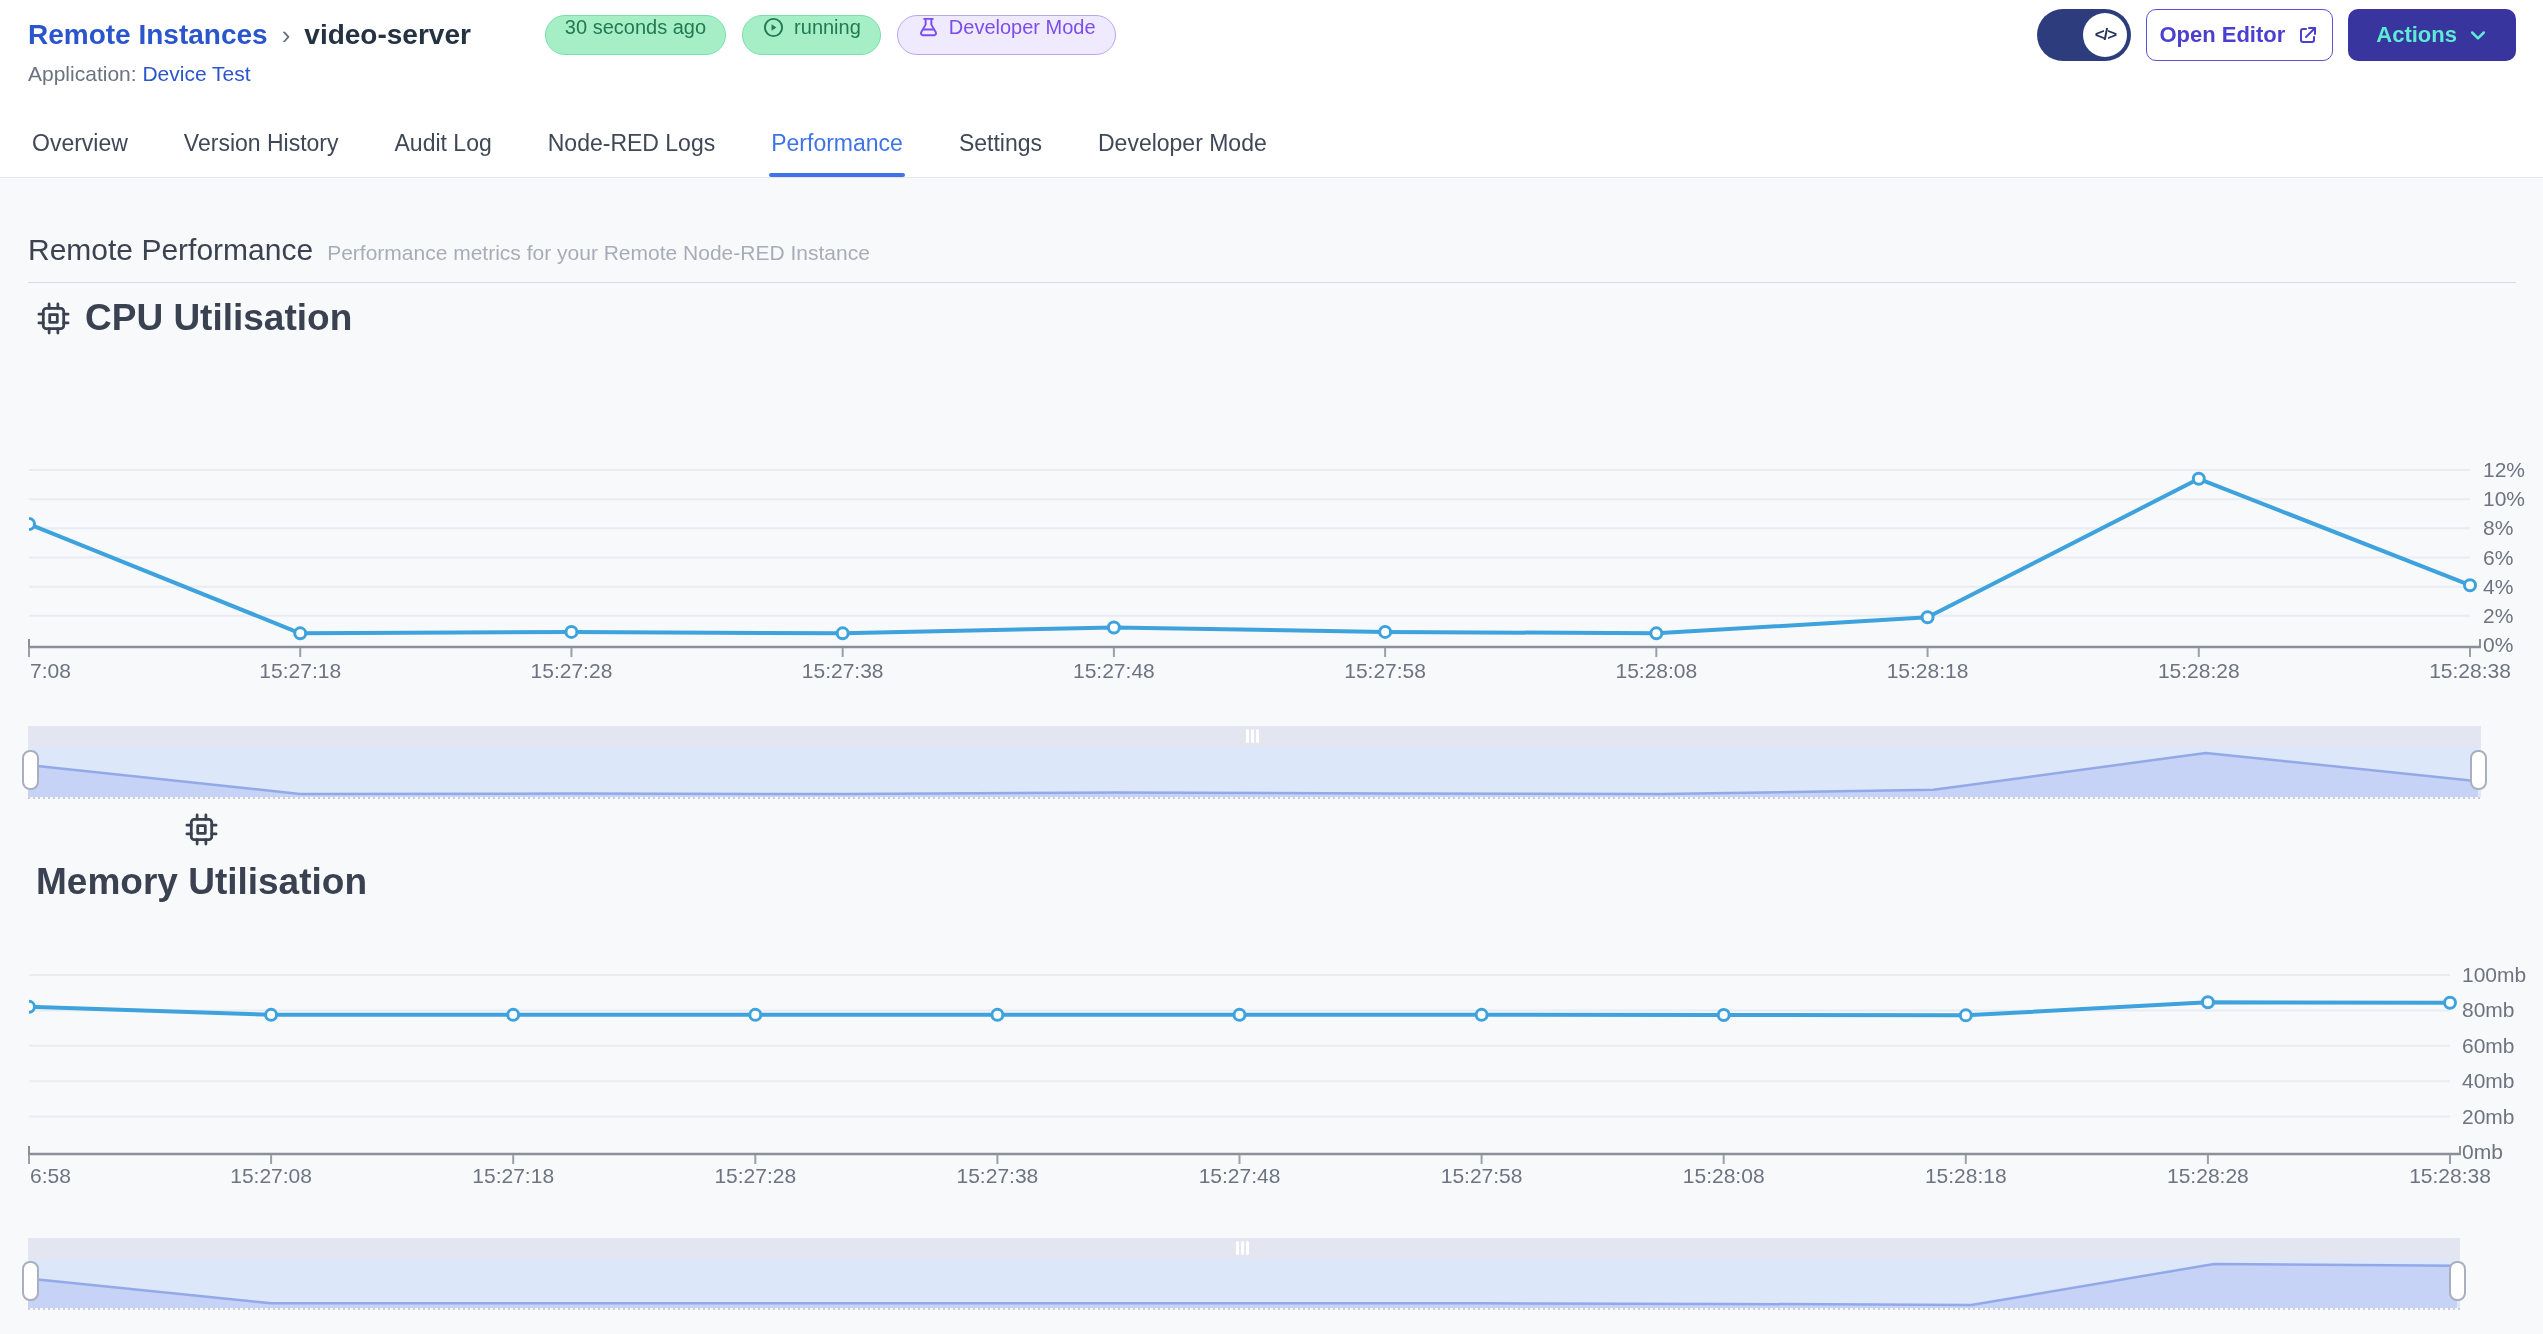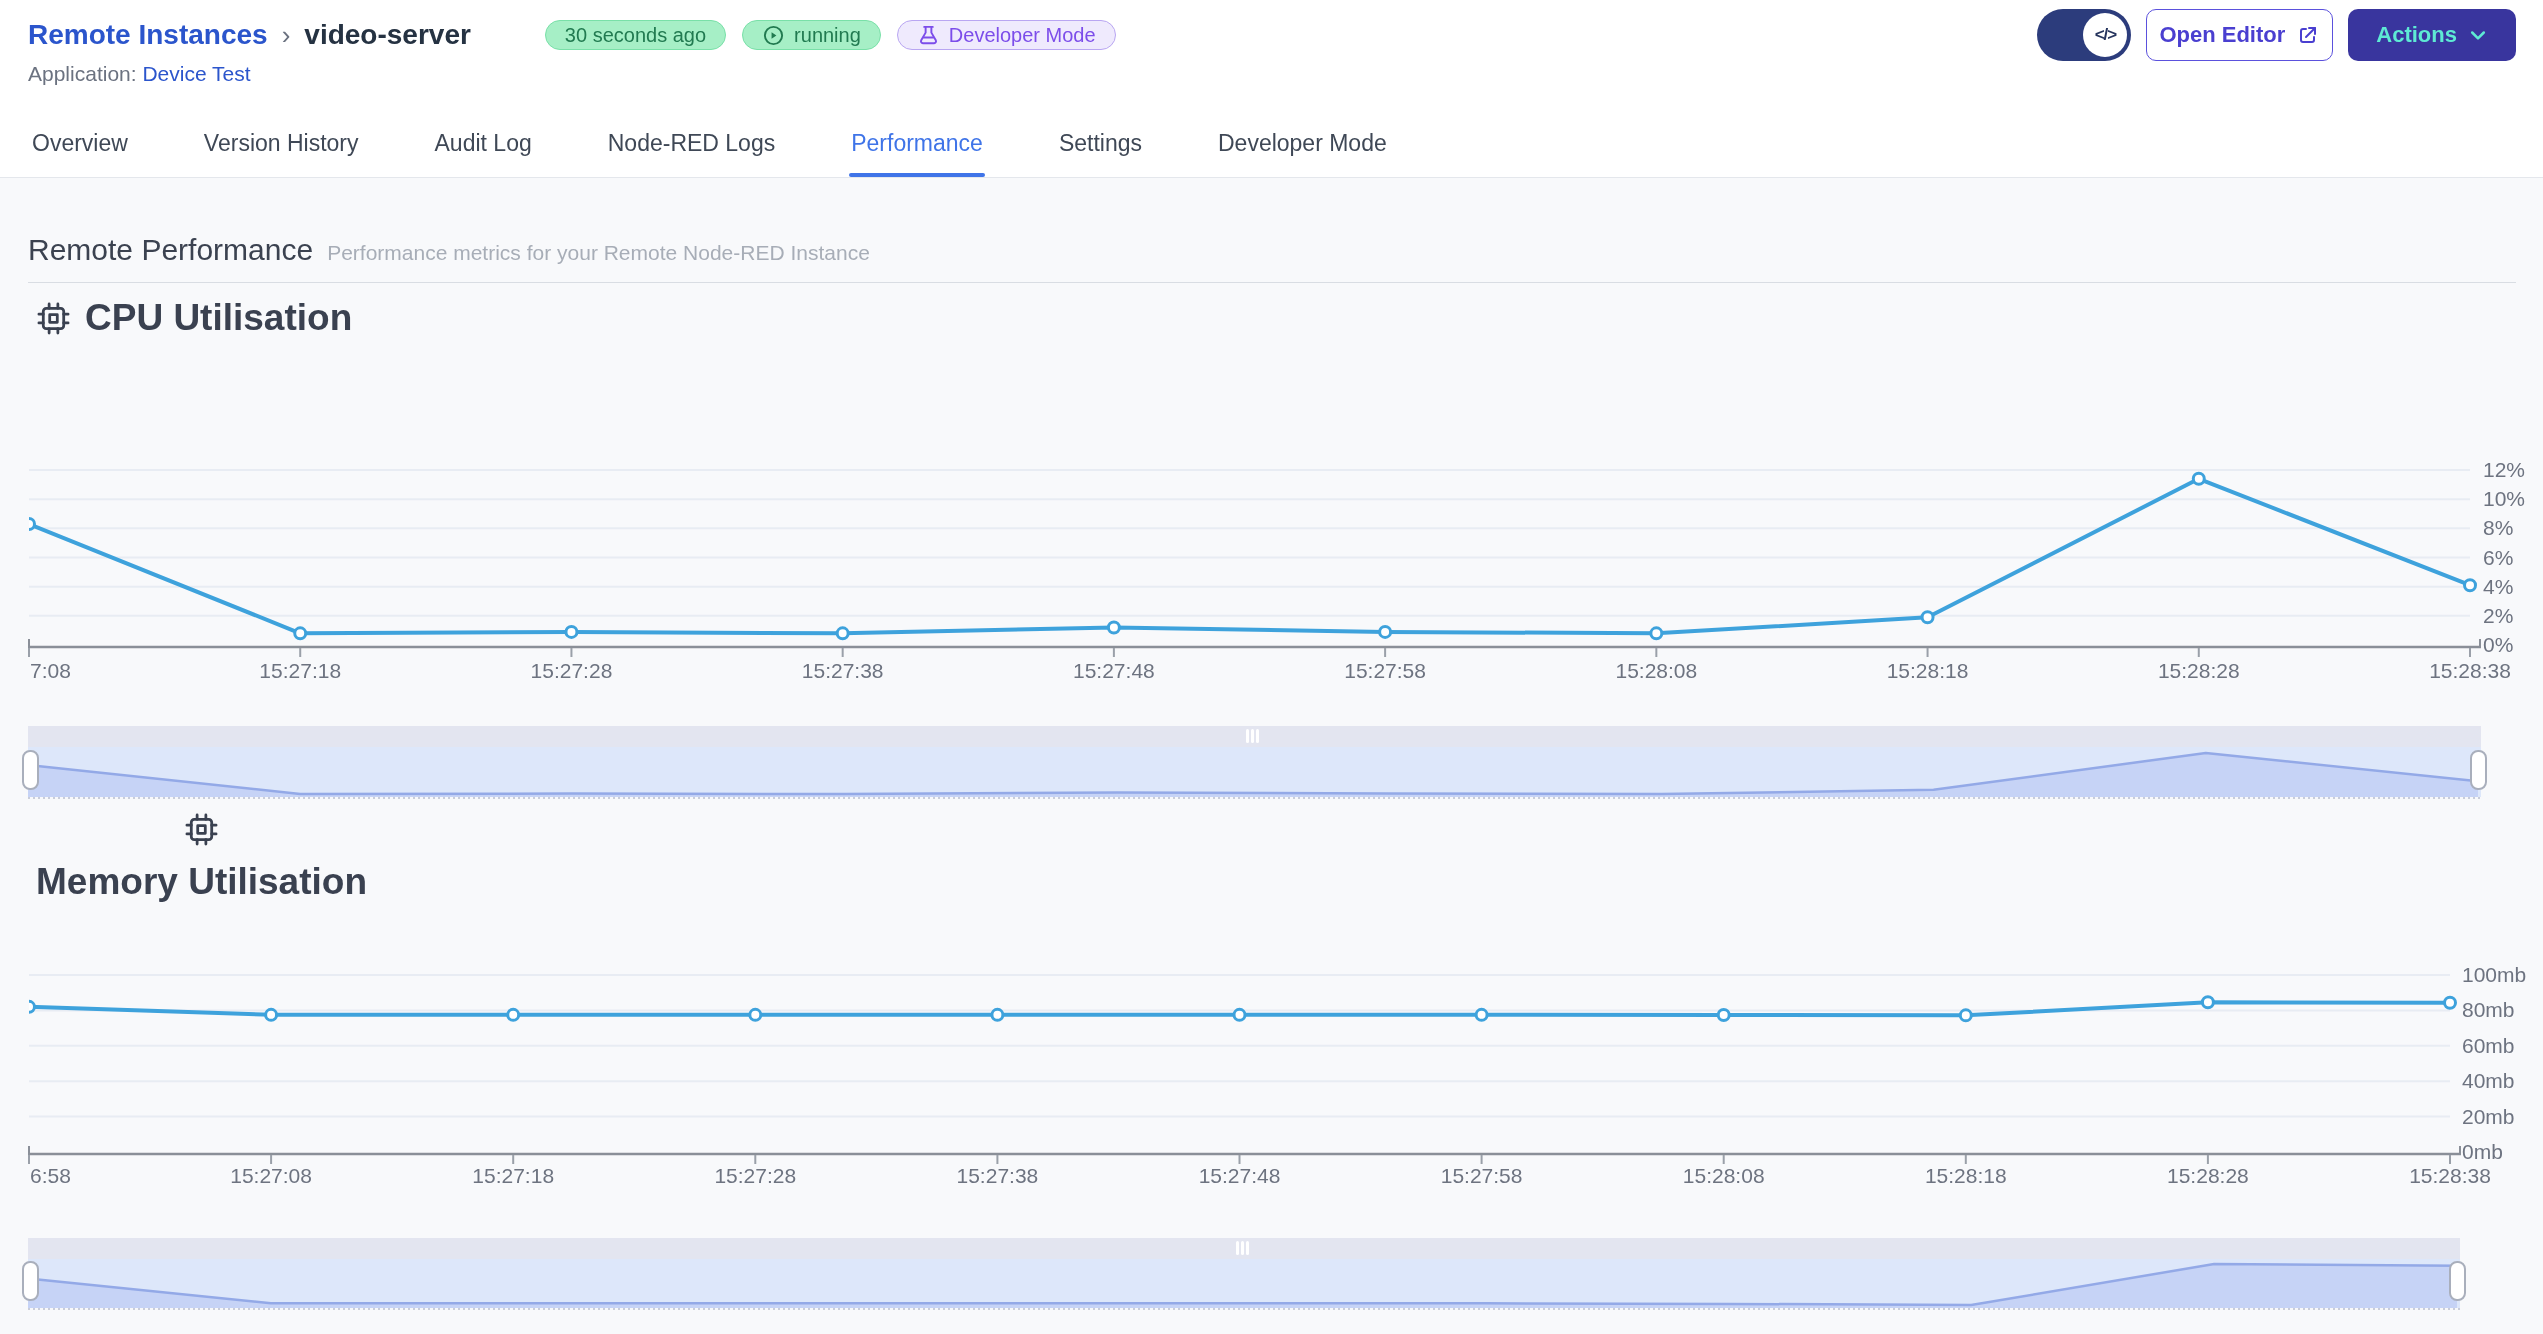--- a/index.html
+++ b/index.html
@@ -14,33 +14,33 @@
   
   header.topbar{position:absolute;top:0;left:0;width:100%;height:178px;background:#fff;
     border-bottom:1px solid #e4e7ec;padding:8px 27px 0 28px;display:flex;flex-direction:column;}
   .row1{display:flex;align-items:flex-start;justify-content:space-between;}
   .row1-left{display:flex;align-items:center;height:54px;gap:32px;}
   .breadcrumb{display:flex;align-items:center;gap:14px;font-size:28px;font-weight:700;}
   .breadcrumb a{color:var(--c-link);text-decoration:none;cursor:pointer;}
   .crumb-sep{color:#6b7280;font-weight:400;font-size:26px;}
   .crumb-current{color:#253242;}
   .badges{display:flex;align-items:center;gap:16px;margin-left:42px;}
-  .badge{display:inline-flex;align-items:center;gap:9px;height:30px;padding:0 19px;border-radius:21px;
+  .badge{display:inline-flex;align-items:flex-start;gap:9px;height:40px;padding:0 19px;border-radius:21px;
     font-size:20px;border:1.5px solid transparent;white-space:nowrap;}
   .badge svg{flex:0 0 auto;}
   .row1-right{display:flex;align-items:center;gap:15px;height:54px;}
   .toggle{position:relative;width:94px;height:52px;border-radius:26px;background:var(--c-toggle);cursor:pointer;}
   .toggle .knob{position:absolute;top:4px;right:4px;width:44px;height:44px;border-radius:50%;background:#fff;
     display:flex;align-items:center;justify-content:center;font-size:17px;font-weight:700;color:#27355e;letter-spacing:-1px;}
   .btn{display:inline-flex;align-items:center;gap:11px;height:52px;border-radius:10px;font-size:22px;font-weight:700;cursor:pointer;}
   .btn-editor{padding:0 12px;background:#fff;border:1.5px solid var(--c-editor-border);color:var(--c-editor-text);}
   .btn-actions{padding:0 28px;background:var(--c-actions);border:none;color:#5eead4;}
   .row2{margin-top:0;font-size:21px;color:#6b7280;}
   .row2 a{color:var(--c-link);text-decoration:none;cursor:pointer;}
-  .tabs{display:flex;gap:72px;margin-top:auto;padding:0 2px;}
+  .tabs{display:flex;gap:52px;margin-top:auto;padding:0 2px;}
   .tab{font-size:23px;color:#3f4856;padding:12px 2px 20px;cursor:pointer;position:relative;white-space:nowrap;}
   .tab.active{color:var(--c-tab-active);font-weight:500;}
   .tab.active::after{content:"";position:absolute;left:0;right:0;bottom:0;height:4px;border-radius:2px;background:var(--c-tab-active);}
 
   
   .section-head{position:absolute;left:28px;top:230px;display:flex;align-items:baseline;gap:14px;}
   .section-title{font-size:30px;font-weight:500;color:#3b4250;line-height:40px;}
   .section-subtitle{font-size:21px;color:#a7adb7;}
   .divider{position:absolute;left:28px;right:27px;top:282px;height:1px;background:#d9dde3;}
   .chart-head{position:absolute;left:36px;display:flex;align-items:center;gap:14px;height:40px;}

